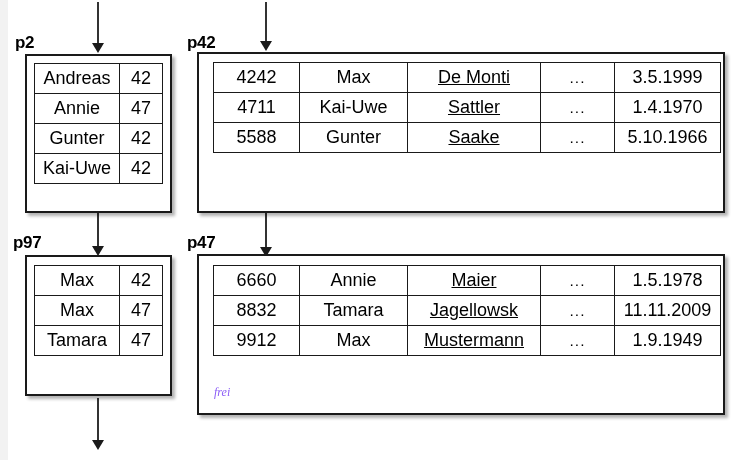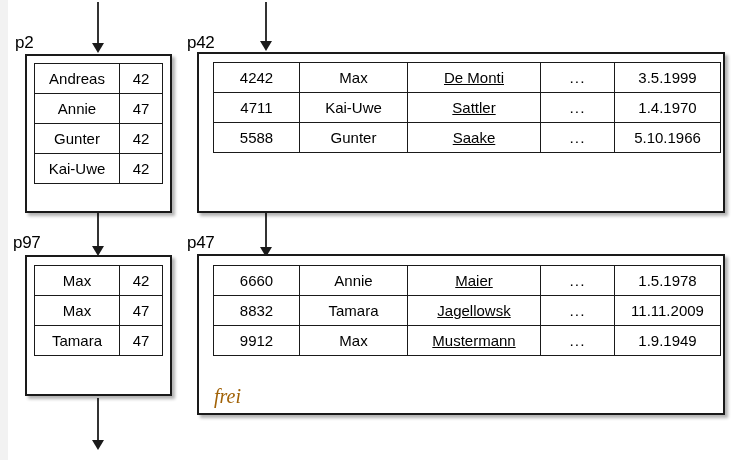--- a/index.html
+++ b/index.html
@@ -36,40 +36,40 @@
     border: 2px solid #1a1a1a;
     box-shadow: 3px 3px 3px rgba(0,0,0,0.30);
     box-sizing: border-box;
   }
 
   
   .page-label {
     position: absolute;
     font-family: "Liberation Sans", sans-serif;
     font-size: 17px;
-    font-weight: 400;
+    font-weight: 700;
     color: #000000;
     letter-spacing: -0.3px;
     line-height: 1;
     white-space: nowrap;
   }
 
   
   .tbl {
     position: absolute;
     border-collapse: collapse;
     table-layout: fixed;
     background: #ffffff;
   }
   .tbl td {
     border: 1.5px solid #1a1a1a;
     text-align: center;
     vertical-align: middle;
     font-family: "Liberation Sans", sans-serif;
-    font-size: 15px;
+    font-size: 18px;
     color: #000000;
     padding: 0;
     height: 29px;
     line-height: 29px;
     white-space: nowrap;
   }
   .tbl td.dots {
     font-size: 15.5px;
     letter-spacing: 1px;
   }
@@ -83,22 +83,22 @@
   .data-tbl td.c1 { width: 107px; }
   .data-tbl td.c2 { width: 132px; text-decoration: underline; }
   .data-tbl td.c3 { width: 73px; }
   .data-tbl td.c4 { width: 105px; }
 
   
   .frei {
     position: absolute;
     font-family: "Liberation Serif", serif;
     font-style: italic;
-    font-size: 20px;
-    color: #a16207;
+    font-size: 12px;
+    color: #8b5cf6;
     line-height: 1;
     white-space: nowrap;
   }
 
   
   .arrow {
     position: absolute;
     width: 2px;
     background: #333333;
   }

